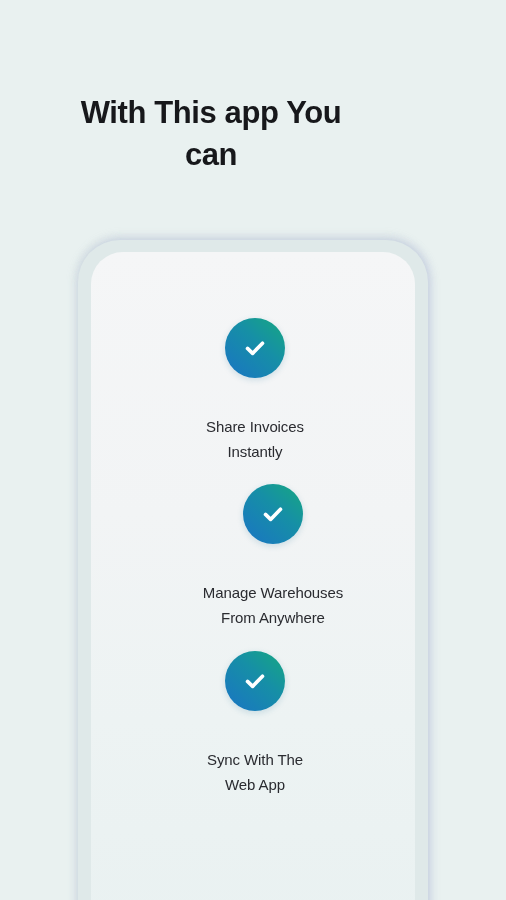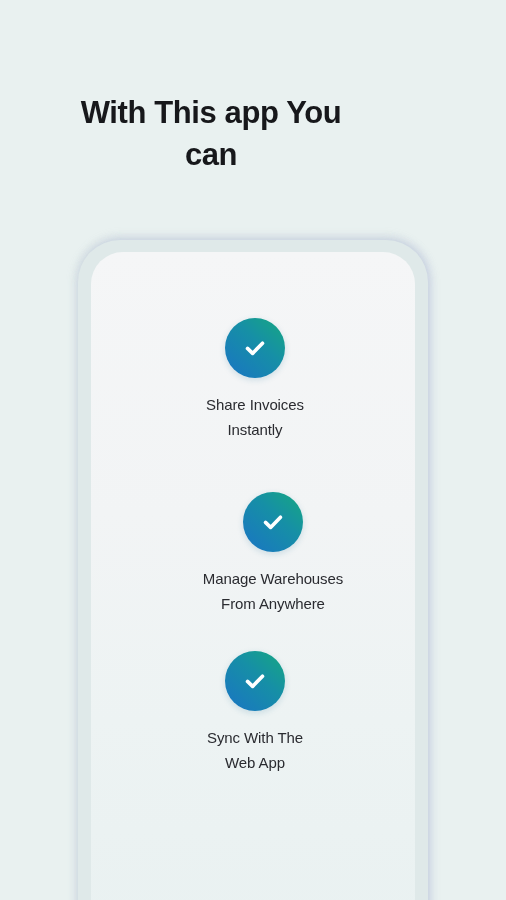--- a/index.html
+++ b/index.html
@@ -69,24 +69,25 @@
     width:324px;
   }
 
   .feature-item {
     position:absolute;
     left:0;
     width:328px;
     display:flex;
     flex-direction:column;
     align-items:center;
+    gap:22px;
   }
 
   .feature-item.i0 { top:66px;  }
-  .feature-item.i1 { top:240px;padding-left:36px; }
+  .feature-item.i1 { top:232px;padding-left:36px; }
   .feature-item.i2 { top:399px;align-items:center; }
 
   .check-badge {
     width:60px;
     height:60px;
     border-radius:50%;
     background:linear-gradient(222deg, #16a880 0%, #168fa6 42%, #1a74c4 100%);
     display:flex;
     align-items:center;
     justify-content:center;

